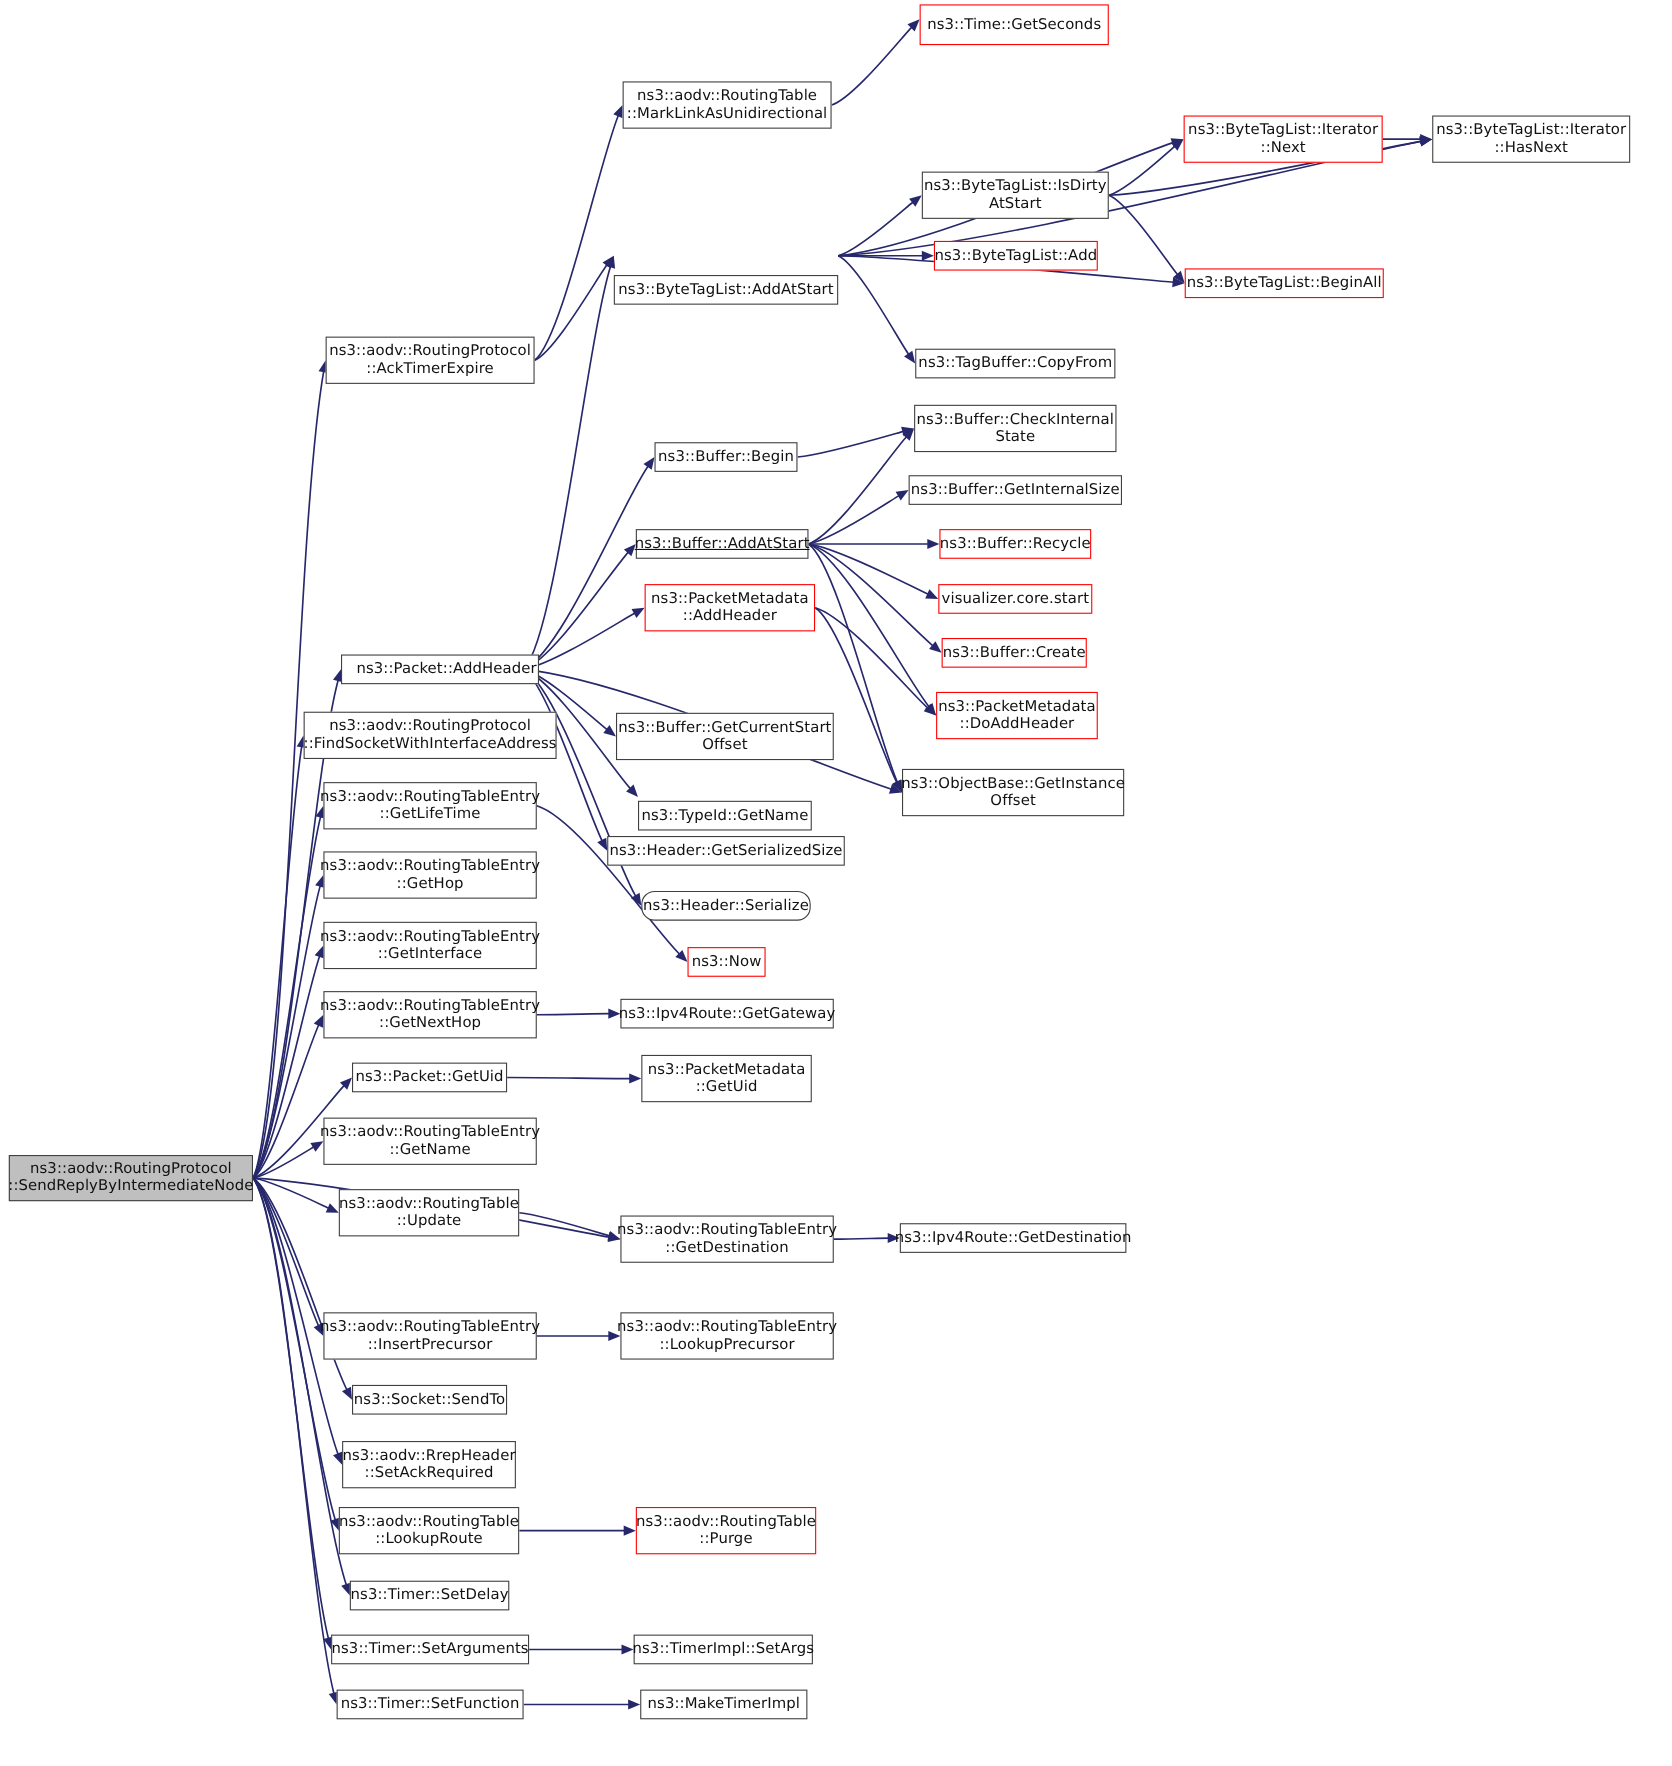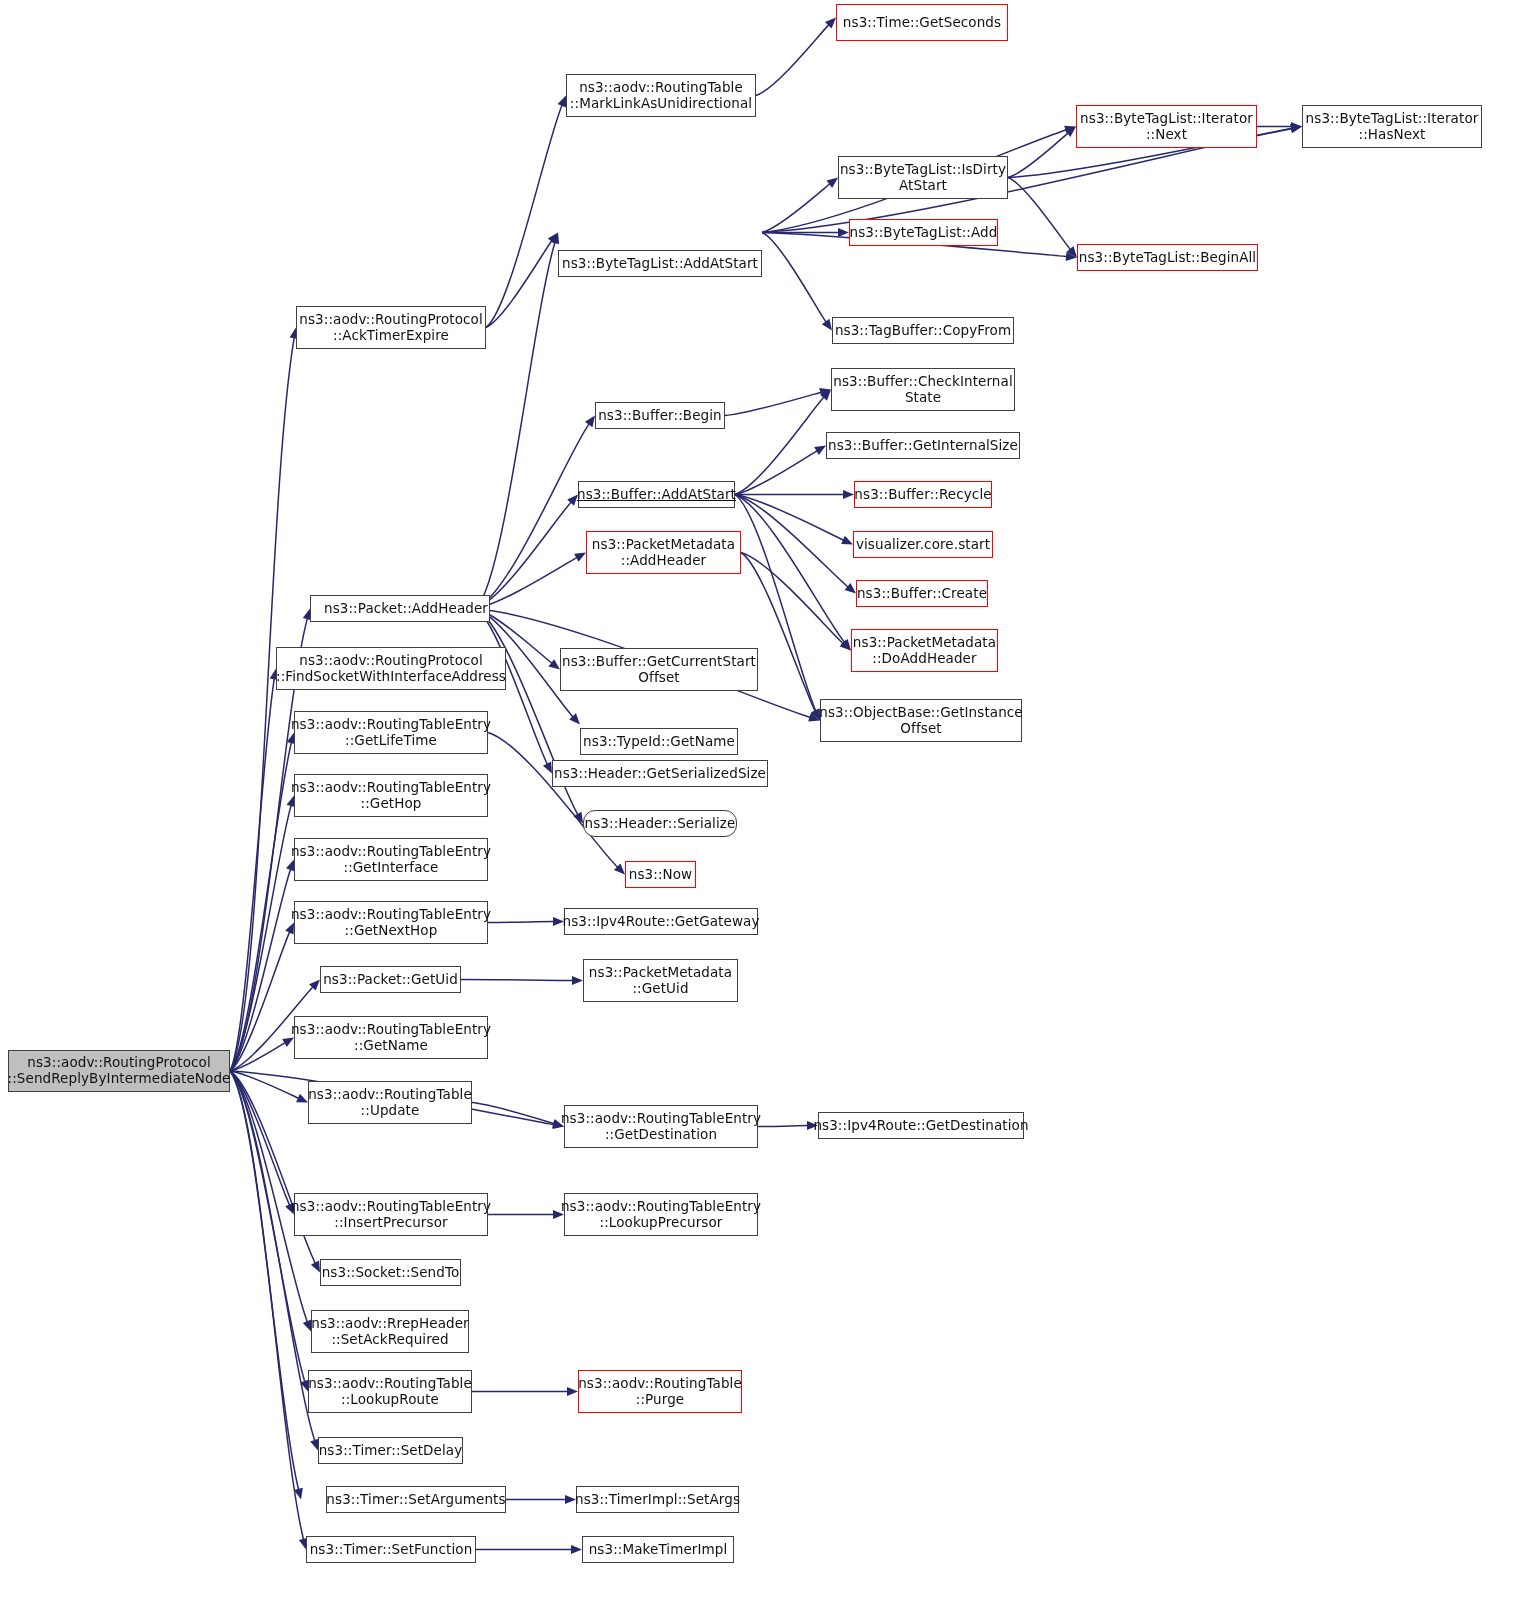--- a/index.html
+++ b/index.html
@@ -346,21 +346,21 @@
       </div>
       <div class="nodebox red" style="left: 578px; top: 1370px; width: 164px; height: 43px;">
         <span>
           <div>ns3::aodv::RoutingTable</div>
           <div>::Purge</div>
         </span>
       </div>
       <div class="nodebox" style="left: 318px; top: 1437px; width: 145px; height: 27px;">
         <span>ns3::Timer::SetDelay</span>
       </div>
-      <div class="nodebox" style="left: 301px; top: 1486px; width: 180px; height: 27px; margin-left: 25px;">
+      <div class="nodebox" style="left: 301px; top: 1486px; width: 180px; height: 27px;">
         <span>ns3::Timer::SetArguments</span>
       </div>
       <div class="nodebox" style="left: 576px; top: 1486px; width: 163px; height: 27px;">
         <span>ns3::TimerImpl::SetArgs</span>
       </div>
       <div class="nodebox" style="left: 306px; top: 1536px; width: 170px; height: 27px;">
         <span>ns3::Timer::SetFunction</span>
       </div>
       <div class="nodebox" style="left: 582px; top: 1536px; width: 152px; height: 27px;">
         <span>ns3::MakeTimerImpl</span>

